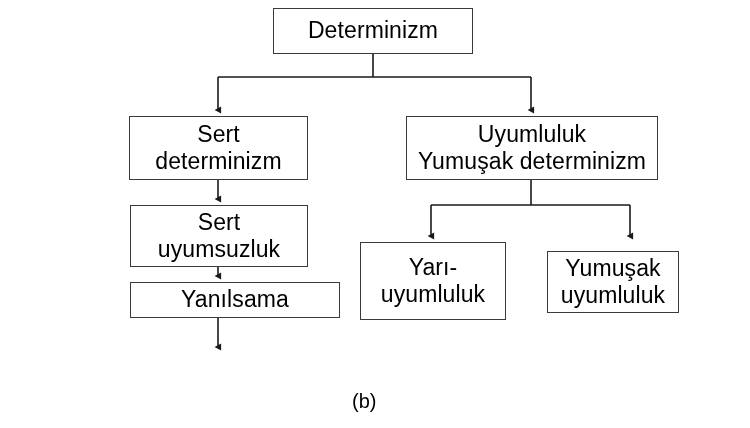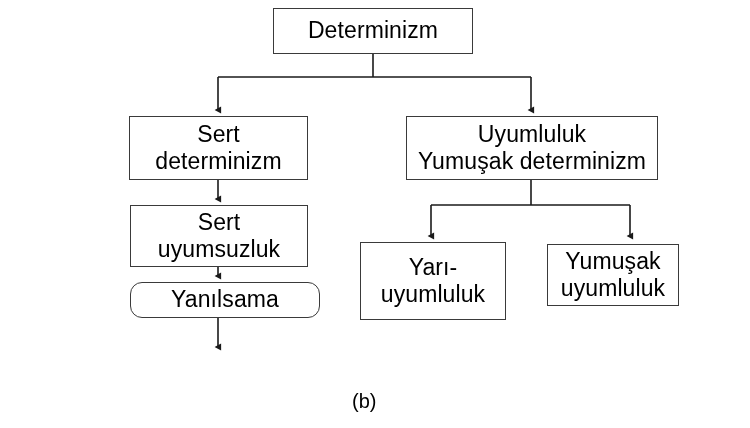--- a/index.html
+++ b/index.html
@@ -86,20 +86,20 @@
     </g>
   </svg>
 
   <div class="node" style="left: 273px; top: 8px; width: 200px; height: 46px; border-color: rgb(58, 58, 58);">Determinizm</div>
   <div class="node" style="left: 129px; top: 116px; width: 179px; height: 64px; border-color: rgb(58, 58, 58);">Sert
 determinizm</div>
   <div class="node" style="left: 406px; top: 116px; width: 252px; height: 64px; border-color: rgb(58, 58, 58);">Uyumluluk
 Yumuşak determinizm</div>
   <div class="node" style="left: 130px; top: 205px; width: 178px; height: 62px; border-color: rgb(58, 58, 58);">Sert
 uyumsuzluk</div>
-  <div class="node" style="left: 130px; top: 282px; width: 190px; height: 36px; border-color: rgb(58, 58, 58); border-radius: 12px;">Yanılsama</div>
+  <div class="node" style="left: 130px; top: 282px; width: 210px; height: 36px; border-color: rgb(58, 58, 58);">Yanılsama</div>
   <div class="node" style="left: 360px; top: 242px; width: 146px; height: 78px; border-color: rgb(58, 58, 58);">Yarı-
 uyumluluk</div>
-  <div class="node" style="left: 547px; top: 244px; width: 132px; height: 62px; border-color: rgb(58, 58, 58);">Yumuşak
+  <div class="node" style="left: 547px; top: 251px; width: 132px; height: 62px; border-color: rgb(58, 58, 58);">Yumuşak
 uyumluluk</div>
 
   <div class="caption" style="left: 352px; top: 390px;">(b)</div>
 </div>
 
 </body></html>

